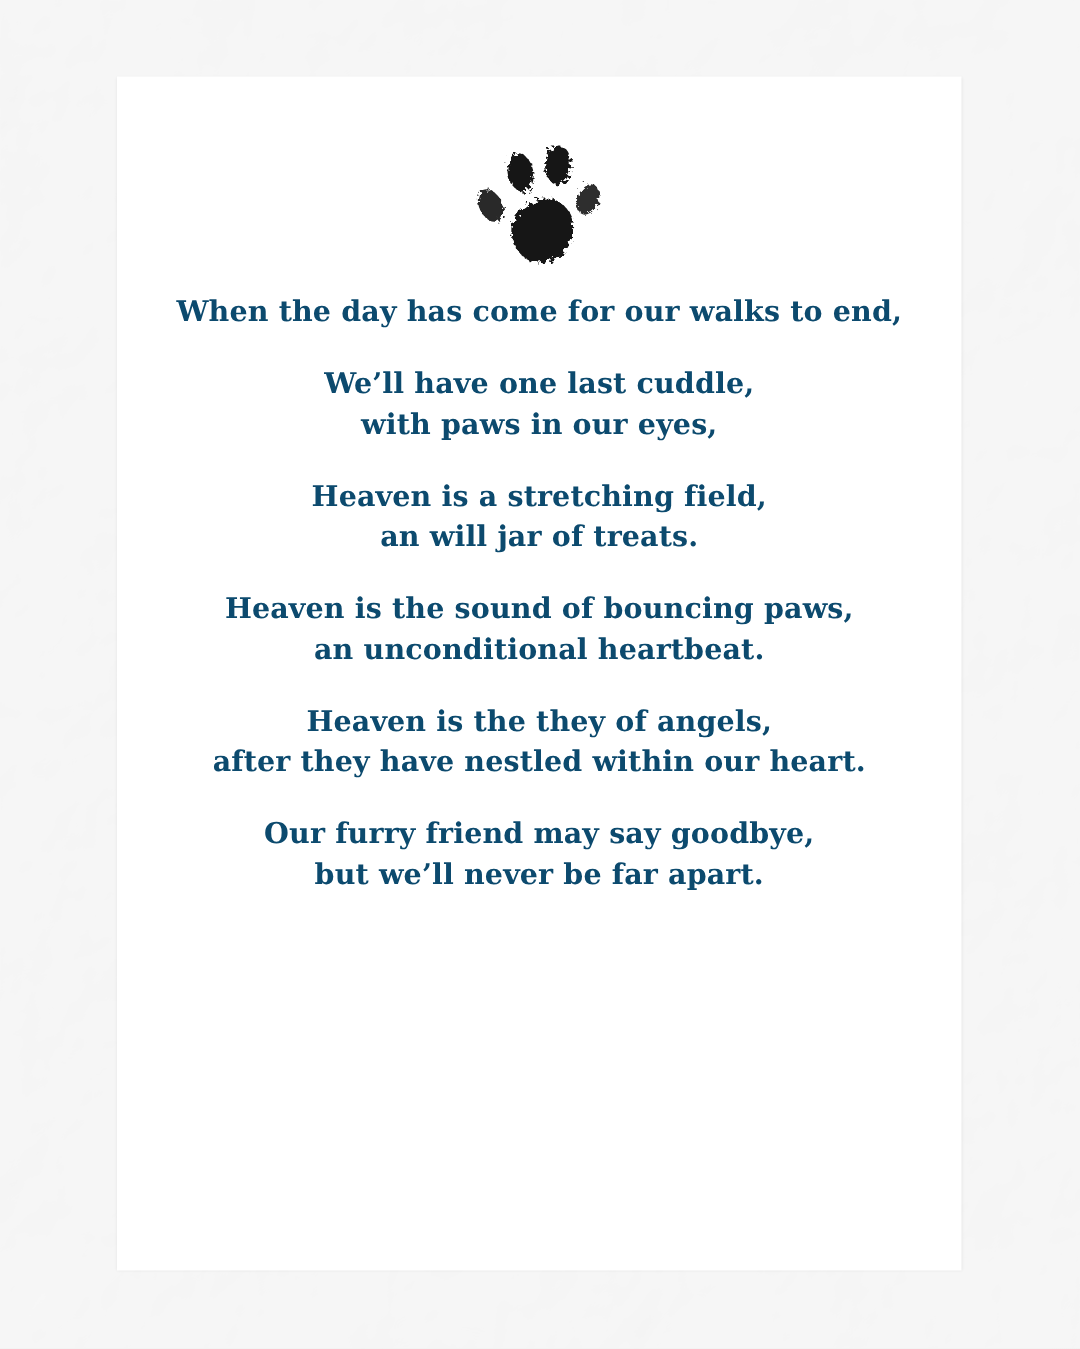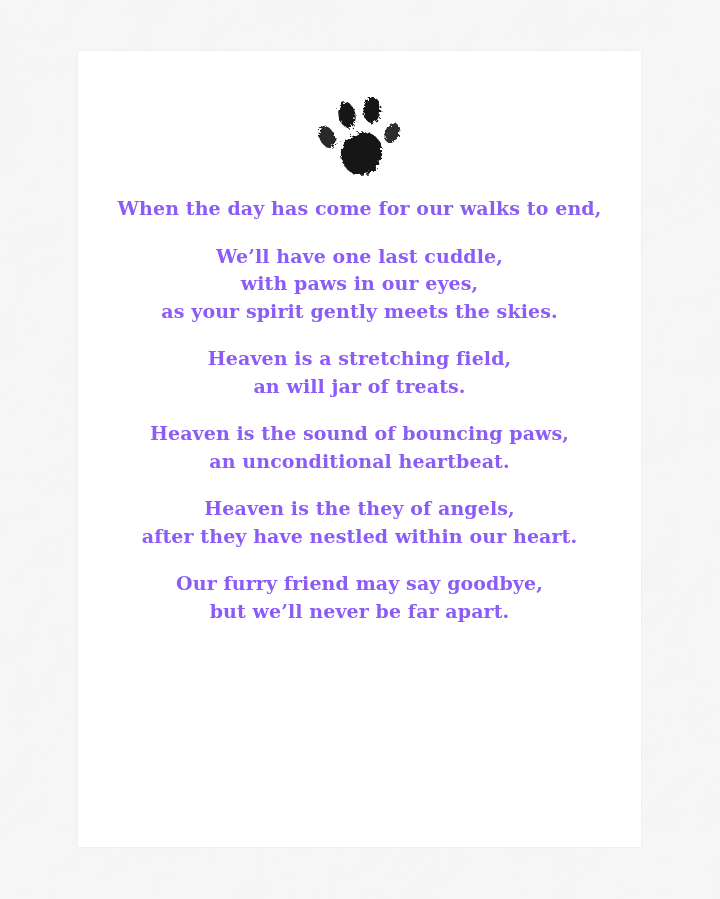--- a/index.html
+++ b/index.html
@@ -36,21 +36,21 @@
     text-align: center;
     box-sizing: border-box;
     padding-top: 46px;
   }
   .paw-wrap {
     width: 100px;
     height: 84px;
     margin: 0 auto 14px auto;
   }
   .poem {
-    color: #8b5cf6;
+    color: #0c4a6e;
     font-size: 19px;
     font-weight: 700;
     line-height: 27.5px;
     letter-spacing: 0.1px;
   }
   .poem p {
     margin: 0;
     padding: 0;
   }
   .stanza + .stanza {
@@ -102,21 +102,20 @@
     </svg>
   </div>
 
   <div class="poem" id="poem">
       <div class="stanza">
         <p>When the day has come for our walks to end,</p>
       </div>
       <div class="stanza">
         <p>We’ll have one last cuddle,</p>
         <p>with paws in our eyes,</p>
-        <p>as your spirit gently meets the skies.</p>
       </div>
       <div class="stanza">
         <p>Heaven is a stretching field,</p>
         <p>an will jar of treats.</p>
       </div>
       <div class="stanza">
         <p>Heaven is the sound of bouncing paws,</p>
         <p>an unconditional heartbeat.</p>
       </div>
       <div class="stanza">

